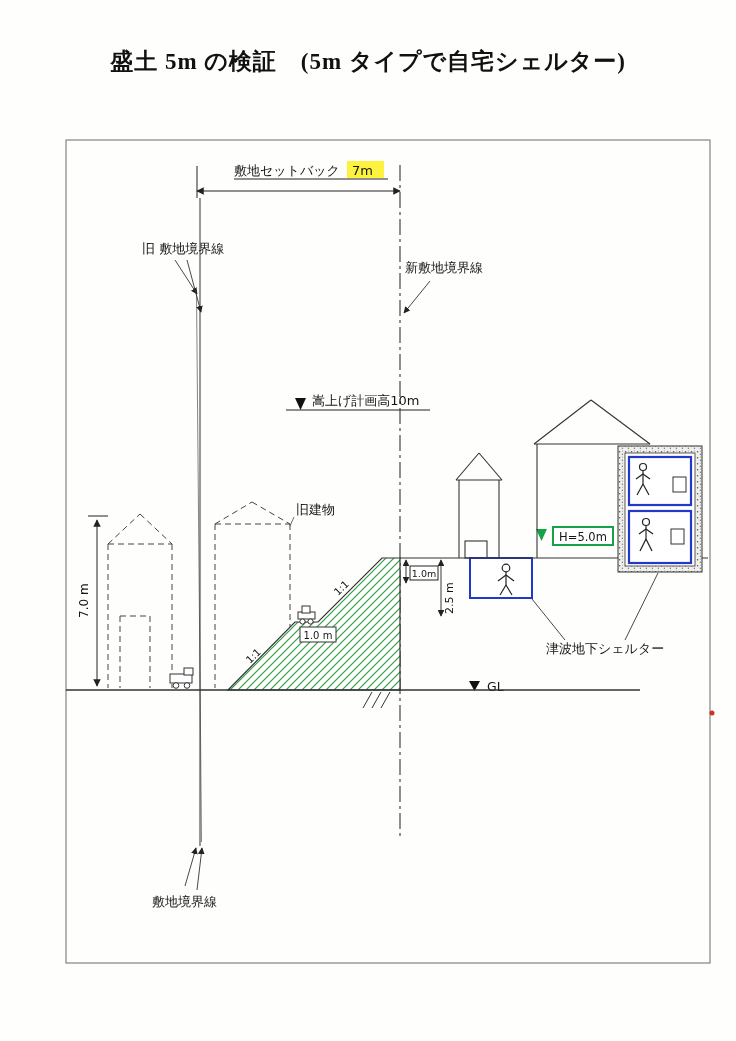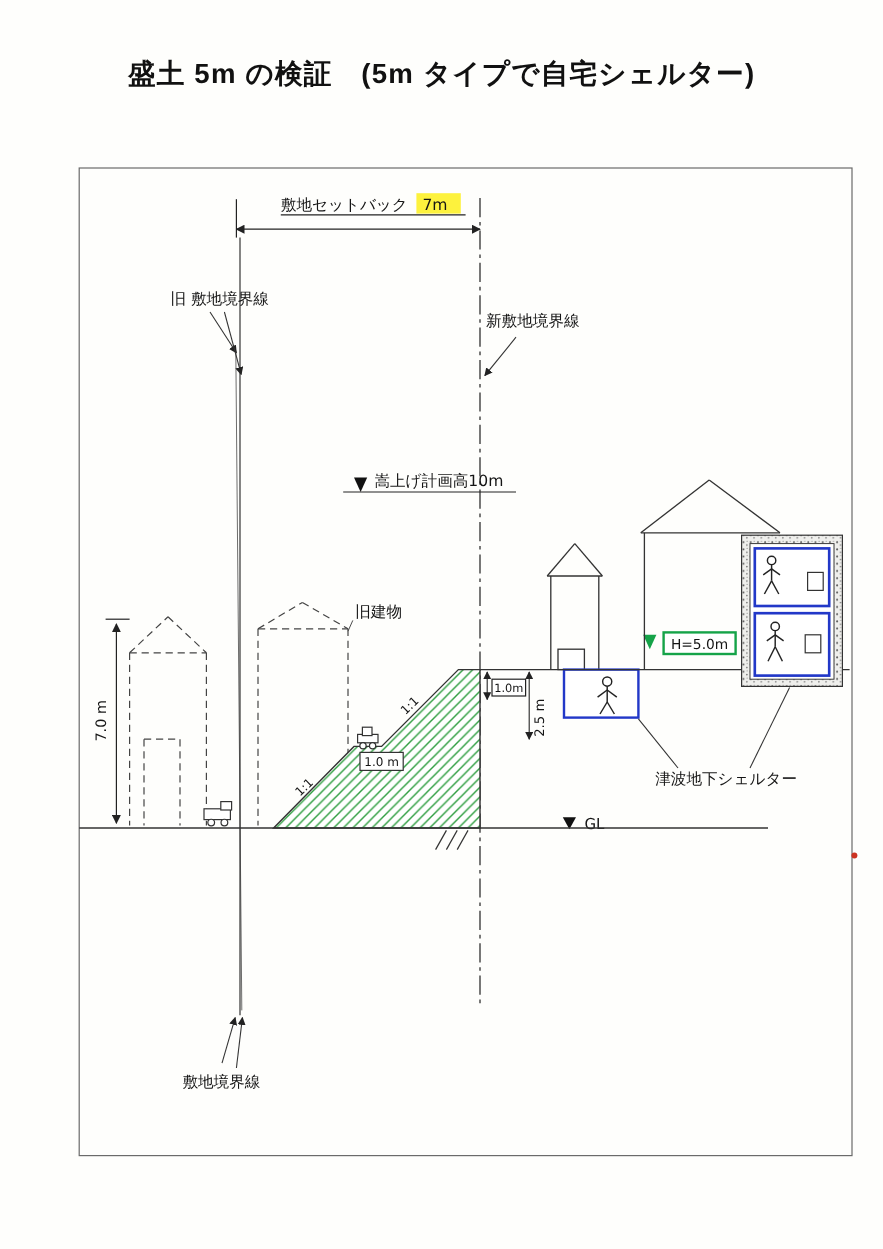--- a/index.html
+++ b/index.html
@@ -1,19 +1,19 @@
 <!DOCTYPE html>
 <html><head>
 <meta charset="utf-8">
 <style>
   html,body{margin:0;padding:0;background:#ffffff;}
   .page{position:relative;width:736px;height:1041px;background:#fefefc;overflow:hidden;
         font-family:"DejaVu Sans",sans-serif;}
   .doc-title{position:absolute;top:46px;left:0;width:736px;text-align:center;
-        font-family:Liberation Sans, sans-serif;font-weight:bold;
+        font-family:Liberation Serif, serif;font-weight:bold;
         font-size:23px;color:#111;letter-spacing:1px;}
   svg text{font-family:"DejaVu Sans","Liberation Sans",sans-serif;fill:#151515;}
 </style>
 </head>
 <body>
 
 <div class="page">
 
   <div class="doc-title">盛土 5m の検証　(5m タイプで自宅シェルター)</div>
 

